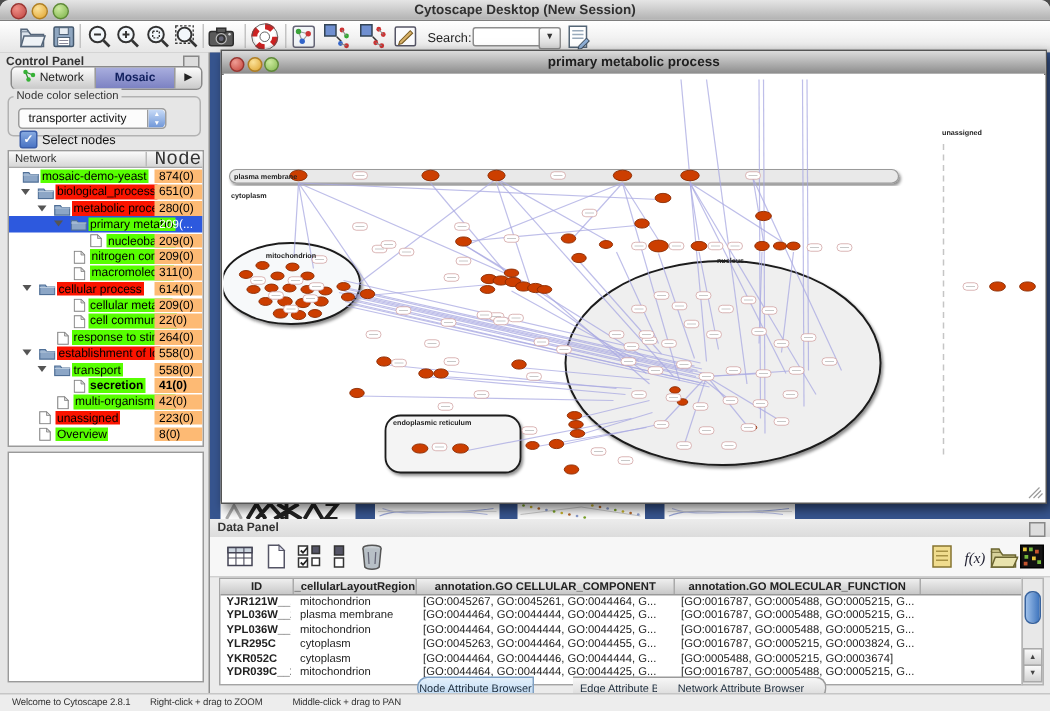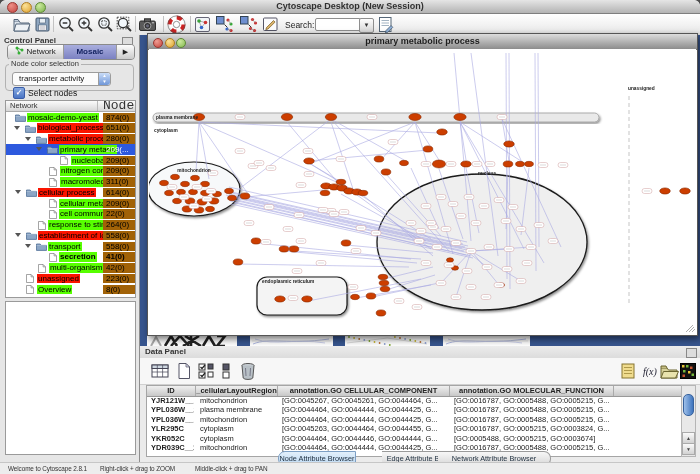--- a/index.html
+++ b/index.html
@@ -31,21 +31,21 @@
   #cp-check{left:13px;top:52px;width:10px;height:10px;border-radius:2px;background:linear-gradient(#86a9e0,#4a74c4);border:1px solid #3a5da8;color:#fff;font-size:8px;line-height:10px;text-align:center;font-weight:bold;}
   #cp-checklabel{left:28px;top:53px;font-size:8.5px;color:#111;}
   #cp-tree{left:5px;top:65px;width:129px;height:196px;background:#fff;border:1px solid #9a9a9a;overflow:hidden;}
   #tree-header{left:0;top:0;width:129px;height:10px;background:linear-gradient(#fbfbfb,#d7d7d7);border-bottom:1px solid #aaa;}
   #tree-header .h1{left:4px;font-size:7.5px;color:#333;top:0;line-height:10px;}
   #tree-header .h2{left:97px;font-size:13px;color:#333;top:0;line-height:10px;font-family:Liberation Mono, monospace;}
   #tree-header .div{left:91px;top:0;width:1px;height:10px;background:#bbb;}
   .trow{left:0;width:129px;height:10.75px;font-size:8px;}
   .tri{width:0;height:0;border-left:3.5px solid transparent;border-right:3.5px solid transparent;border-top:4.5px solid #555;top:3px;}
   .tlabel{top:0.5px;height:9.5px;line-height:9.5px;padding:0 1px;white-space:nowrap;color:#000;}
-  .tcount{left:97px;top:0.5px;height:9.5px;line-height:9.5px;right:0;background:#a16207;color:#000;padding-left:3px;}
+  .tcount{left:97px;top:0.5px;height:9.5px;line-height:9.5px;right:0;background:#fdba74;color:#000;padding-left:3px;}
   .trow.sel .tcount{background:transparent;color:#fff;}
   #cp-overview{left:5px;top:266px;width:129px;height:152px;background:#fff;border:1px solid #9a9a9a;}
   
   #mdi{left:140px;top:35px;width:560px;height:376px;background:#37558f;}
   #net-window{left:7px;top:-2px;width:549px;height:301px;background:#fff;border:1px solid #555;box-shadow:2px 3px 7px rgba(0,0,0,.55);}
   #net-titlebar{left:0;top:0;width:549px;height:15px;background:linear-gradient(#dcdcdc,#8c8c8c);border-bottom:1px solid #6e6e6e;}
   #net-titlebar .title{width:100%;text-align:center;font-size:9px;font-weight:bold;color:#1e1e1e;line-height:15px;}
   .nlight{width:8px;height:8px;border-radius:50%;top:3.5px;}
   
   #data-panel{left:140px;top:346px;width:560px;height:116px;background:#ebebeb;}

